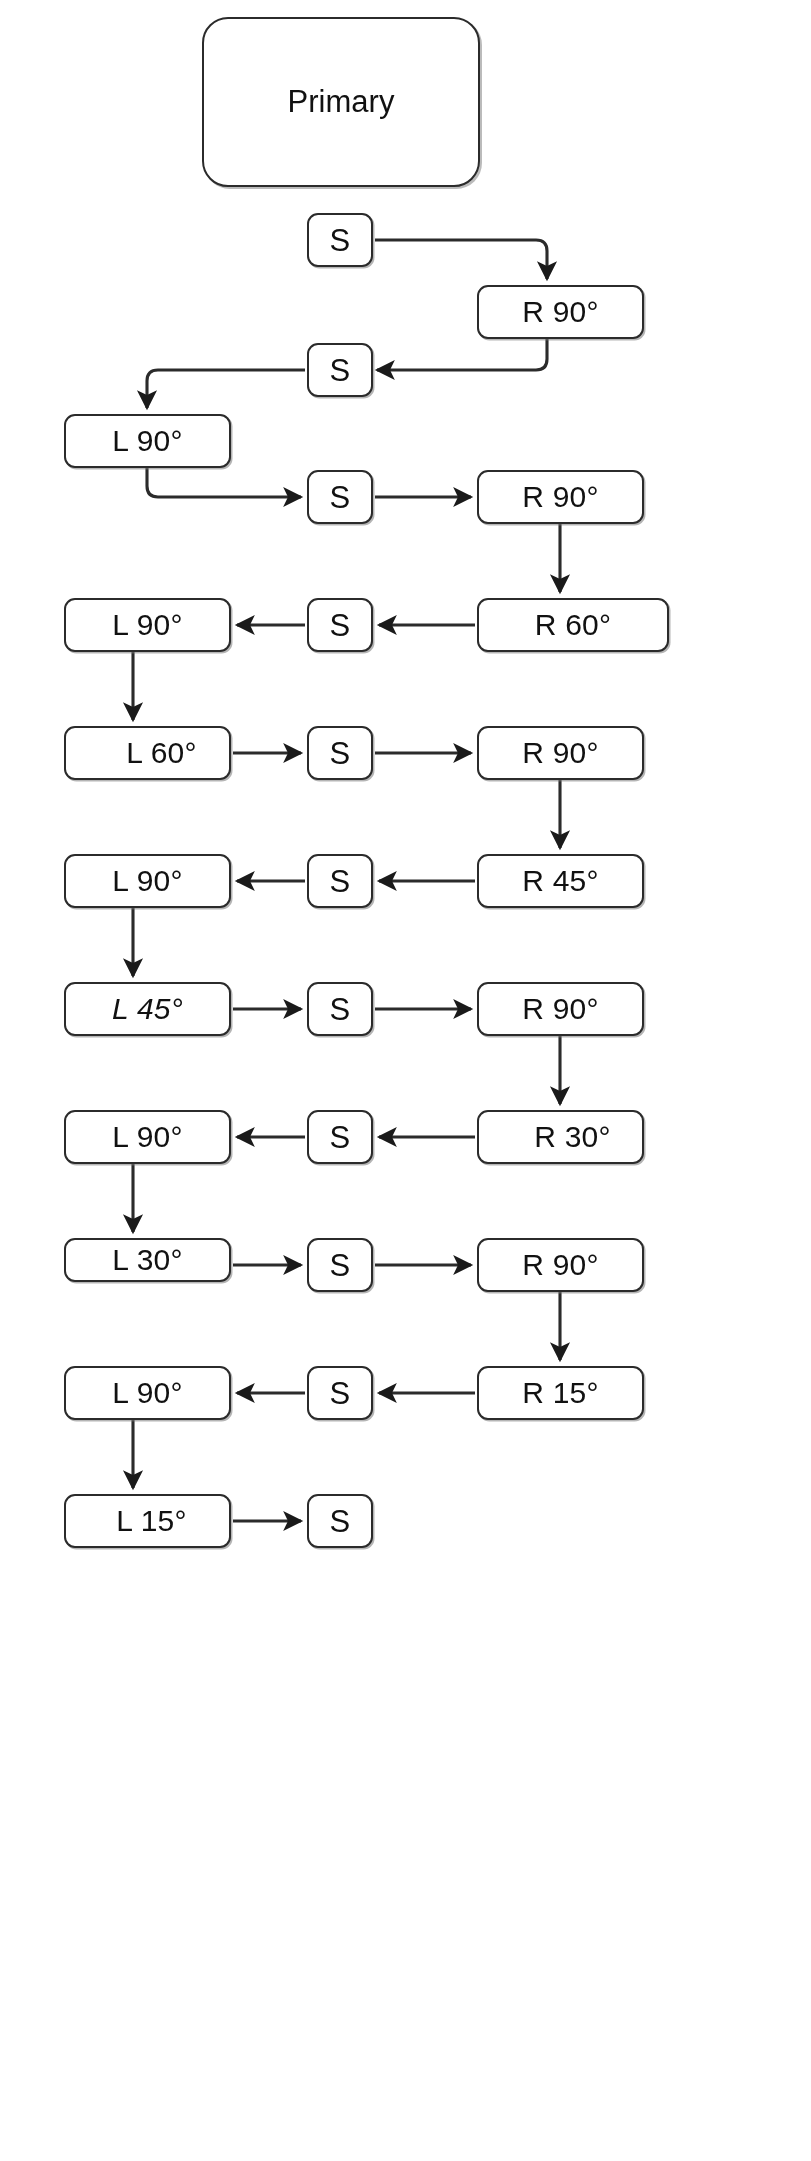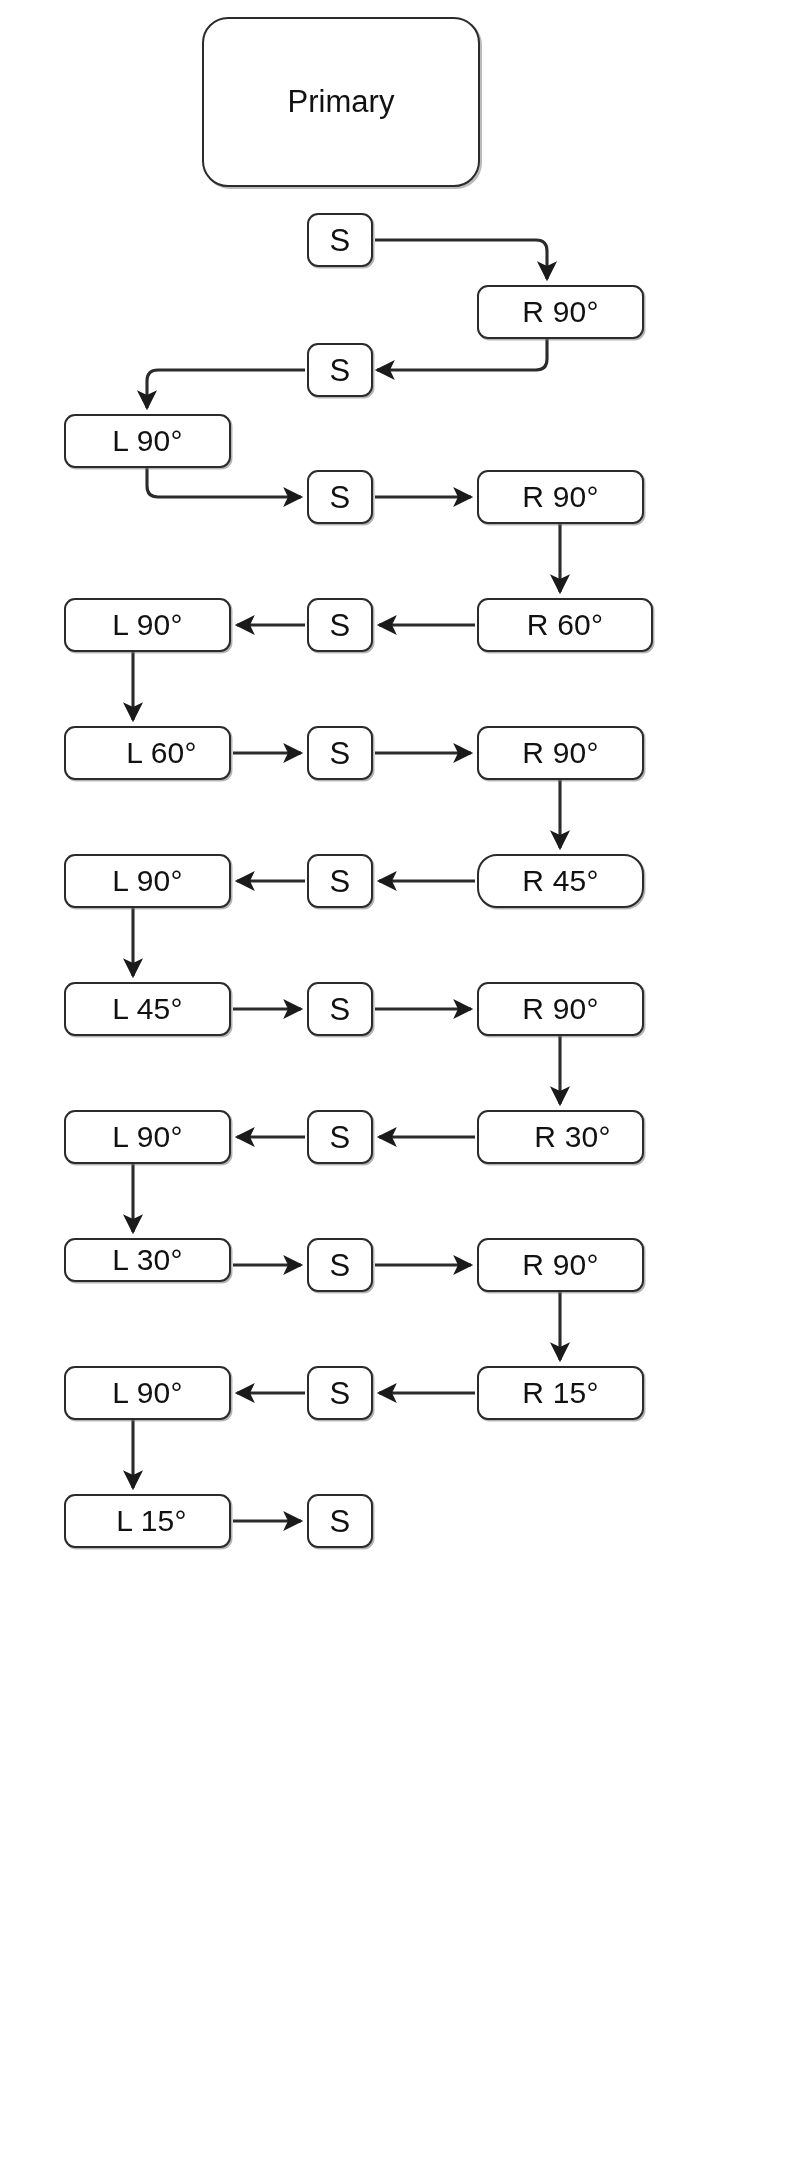--- a/index.html
+++ b/index.html
@@ -163,48 +163,48 @@
       </div>
       <div class="node turn-node left" style="left: 20px; top: 414px; width: 167px; height: 54px;">
         <span class="lbl">L 90°</span>
       </div>
       <div class="node s-node" style="left: 263px; top: 470px; width: 66px; height: 54px;">
         <span class="lbl">S</span>
       </div>
       <div class="node turn-node right" style="left: 433px; top: 470px; width: 167px; height: 54px;">
         <span class="lbl">R 90°</span>
       </div>
-      <div class="node turn-node right" style="left: 433px; top: 598px; width: 176px; height: 54px;">
+      <div class="node turn-node right" style="left: 433px; top: 598px; width: 192px; height: 54px;">
         <span class="lbl">R 60°</span>
       </div>
       <div class="node s-node" style="left: 263px; top: 598px; width: 66px; height: 54px;">
         <span class="lbl">S</span>
       </div>
       <div class="node turn-node left" style="left: 20px; top: 598px; width: 167px; height: 54px;">
         <span class="lbl">L 90°</span>
       </div>
       <div class="node turn-node left" style="left: 20px; top: 726px; width: 167px; height: 54px; padding-left: 28px;">
         <span class="lbl">L 60°</span>
       </div>
       <div class="node s-node" style="left: 263px; top: 726px; width: 66px; height: 54px;">
         <span class="lbl">S</span>
       </div>
       <div class="node turn-node right" style="left: 433px; top: 726px; width: 167px; height: 54px;">
         <span class="lbl">R 90°</span>
       </div>
-      <div class="node turn-node right" style="left: 433px; top: 854px; width: 167px; height: 54px; border-radius: 20px;">
+      <div class="node turn-node right" style="left: 433px; top: 854px; width: 167px; height: 54px;">
         <span class="lbl">R 45°</span>
       </div>
       <div class="node s-node" style="left: 263px; top: 854px; width: 66px; height: 54px;">
         <span class="lbl">S</span>
       </div>
       <div class="node turn-node left" style="left: 20px; top: 854px; width: 167px; height: 54px;">
         <span class="lbl">L 90°</span>
       </div>
-      <div class="node turn-node left" style="left: 20px; top: 982px; width: 167px; height: 54px;">
+      <div class="node turn-node left" style="left: 20px; top: 982px; width: 167px; height: 54px; font-style: italic;">
         <span class="lbl">L 45°</span>
       </div>
       <div class="node s-node" style="left: 263px; top: 982px; width: 66px; height: 54px;">
         <span class="lbl">S</span>
       </div>
       <div class="node turn-node right" style="left: 433px; top: 982px; width: 167px; height: 54px;">
         <span class="lbl">R 90°</span>
       </div>
       <div class="node turn-node right" style="left: 433px; top: 1110px; width: 167px; height: 54px; padding-left: 24px;">
         <span class="lbl">R 30°</span>

